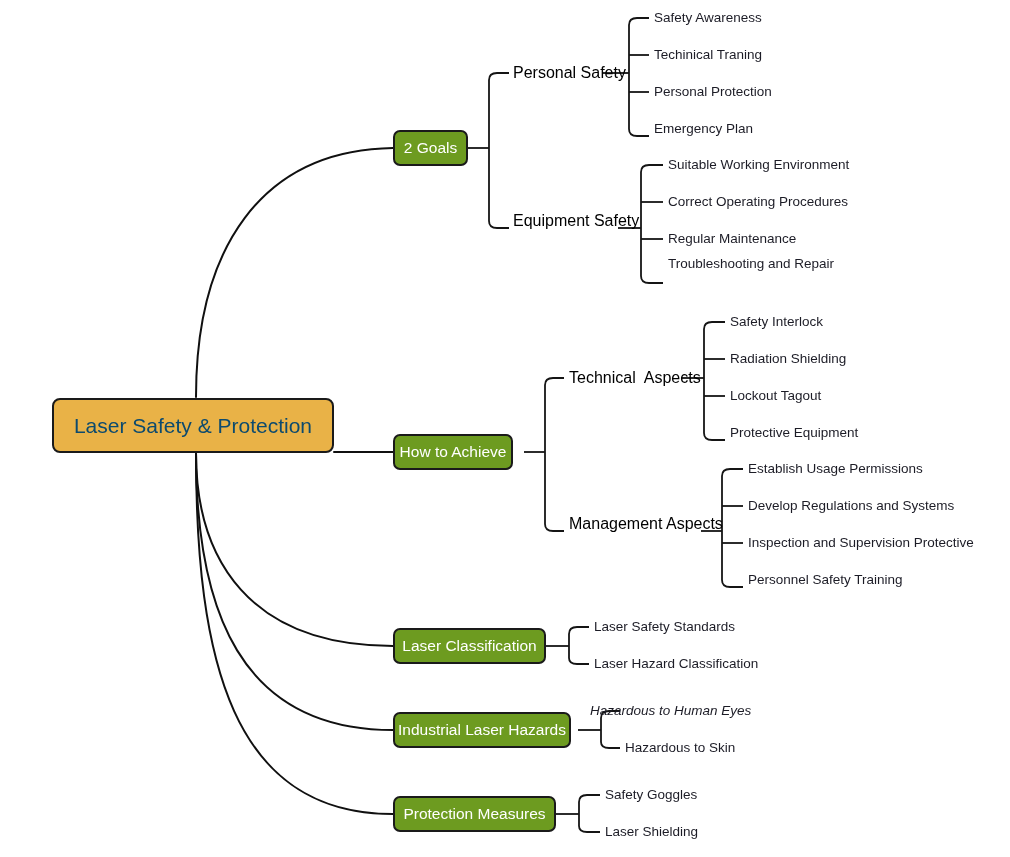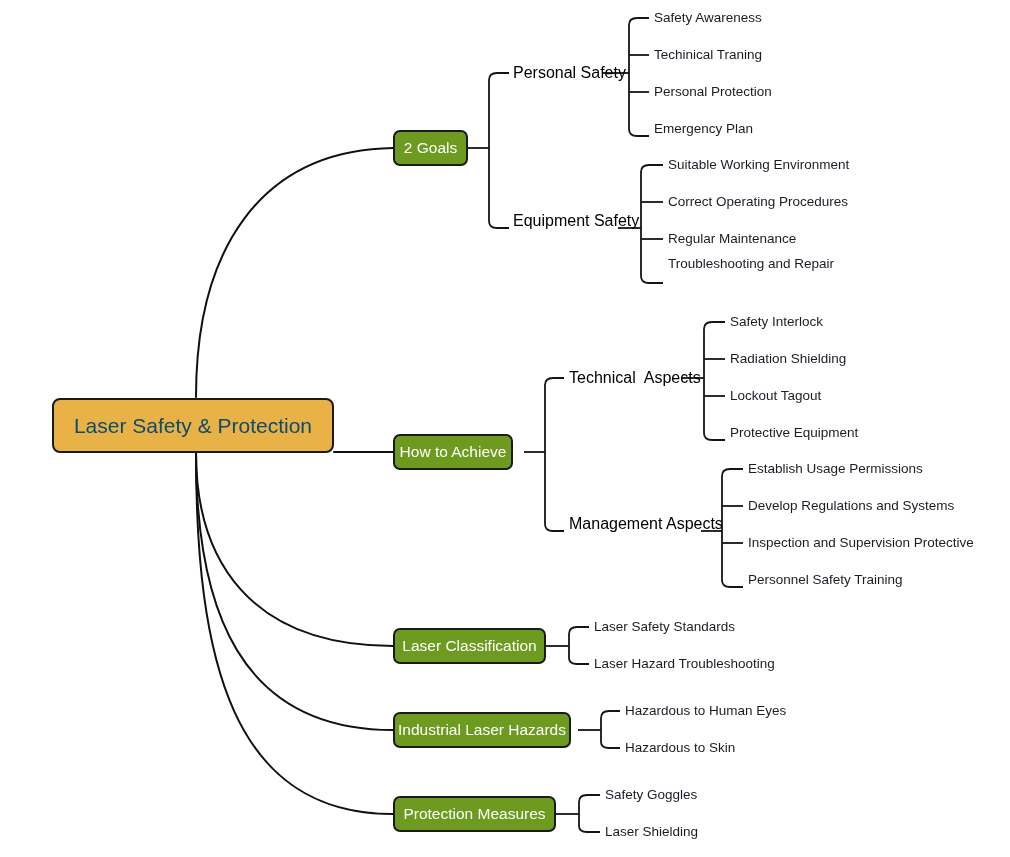--- a/index.html
+++ b/index.html
@@ -198,21 +198,21 @@
   <div class="leaf-label" style="left:730px; top:359px;">Radiation Shielding</div>
   <div class="leaf-label" style="left:730px; top:396px;">Lockout Tagout</div>
   <div class="leaf-label" style="left:730px; top:433px;">Protective Equipment</div>
 
   <div class="leaf-label" style="left:748px; top:469px;">Establish Usage Permissions</div>
   <div class="leaf-label" style="left:748px; top:506px;">Develop Regulations and Systems</div>
   <div class="leaf-label" style="left:748px; top:543px;">Inspection and Supervision Protective</div>
   <div class="leaf-label" style="left:748px; top:580px;text-align:right;">Personnel Safety Training</div>
 
   <div class="leaf-label" style="left:594px; top:627px;">Laser Safety Standards</div>
-  <div class="leaf-label" style="left:594px; top:664px;">Laser Hazard Troubleshooting</div>
-
-  <div class="leaf-label" style="left:625px; top:711px;">Hazardous to Human Eyes</div>
+  <div class="leaf-label" style="left:594px; top:664px;">Laser Hazard Classification</div>
+
+  <div class="leaf-label" style="left:590px; top:711px;font-style:italic;">Hazardous to Human Eyes</div>
   <div class="leaf-label" style="left:625px; top:748px;">Hazardous to Skin</div>
 
   <div class="leaf-label" style="left:605px; top:795px;">Safety Goggles</div>
   <div class="leaf-label" style="left:605px; top:832px;">Laser Shielding</div>
 
 </div>
 
 </body></html>

